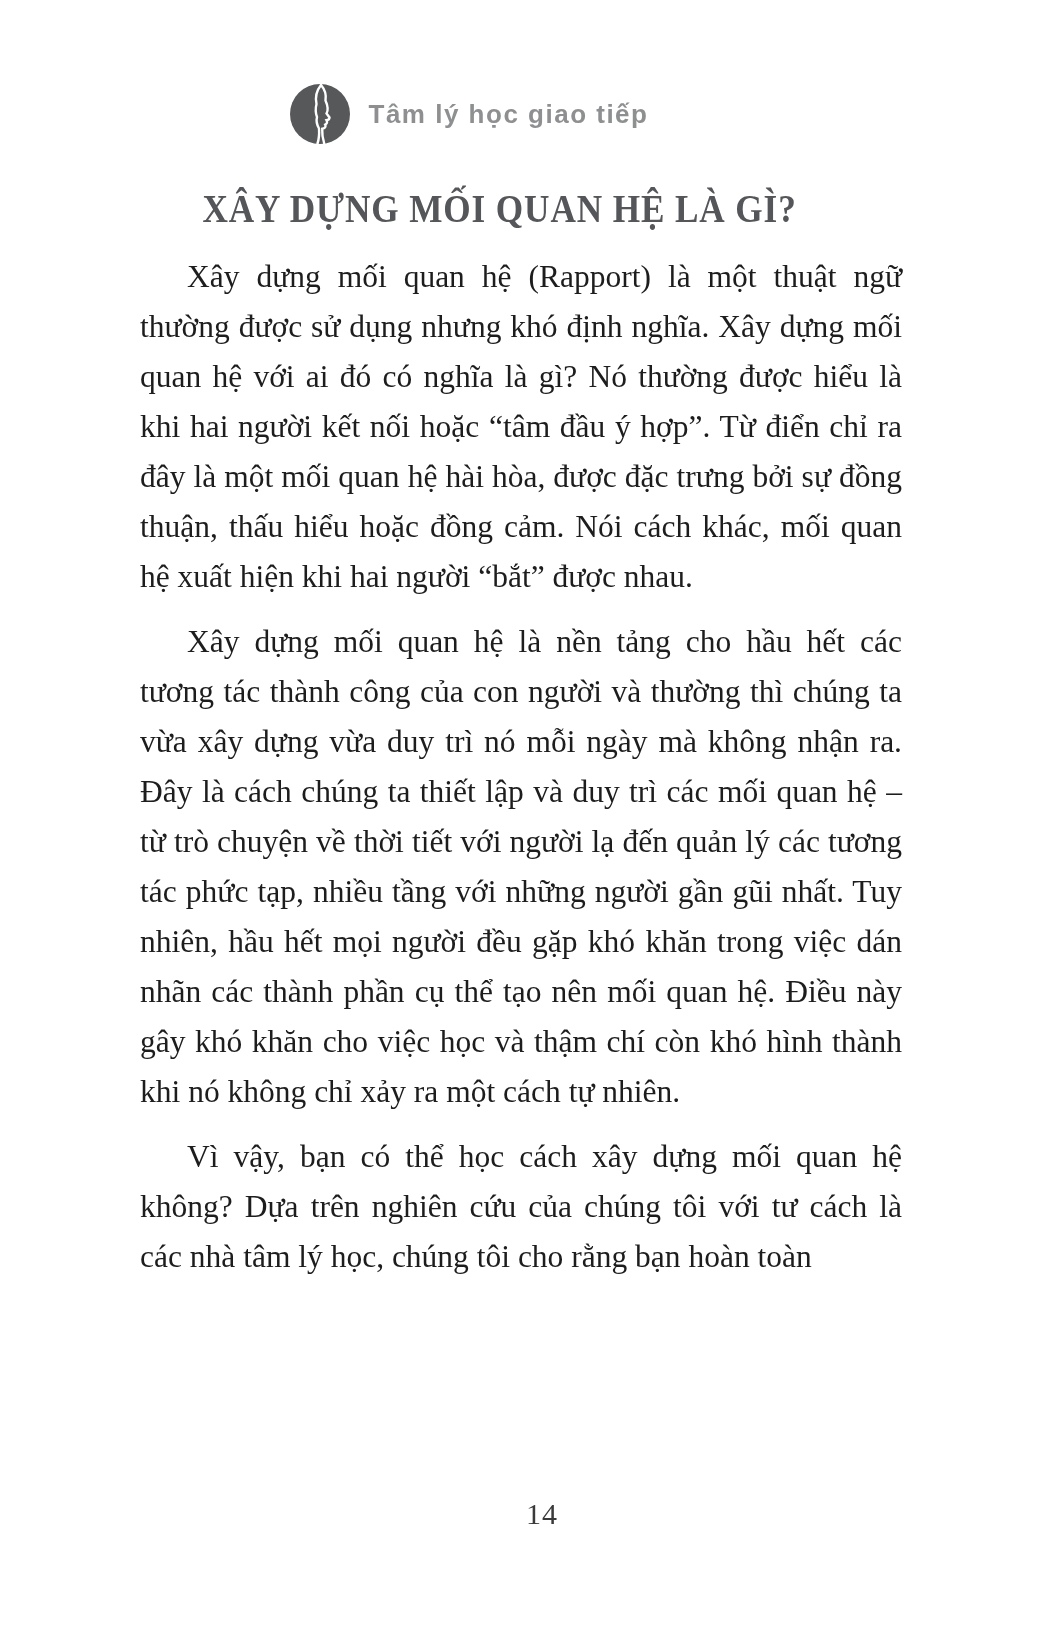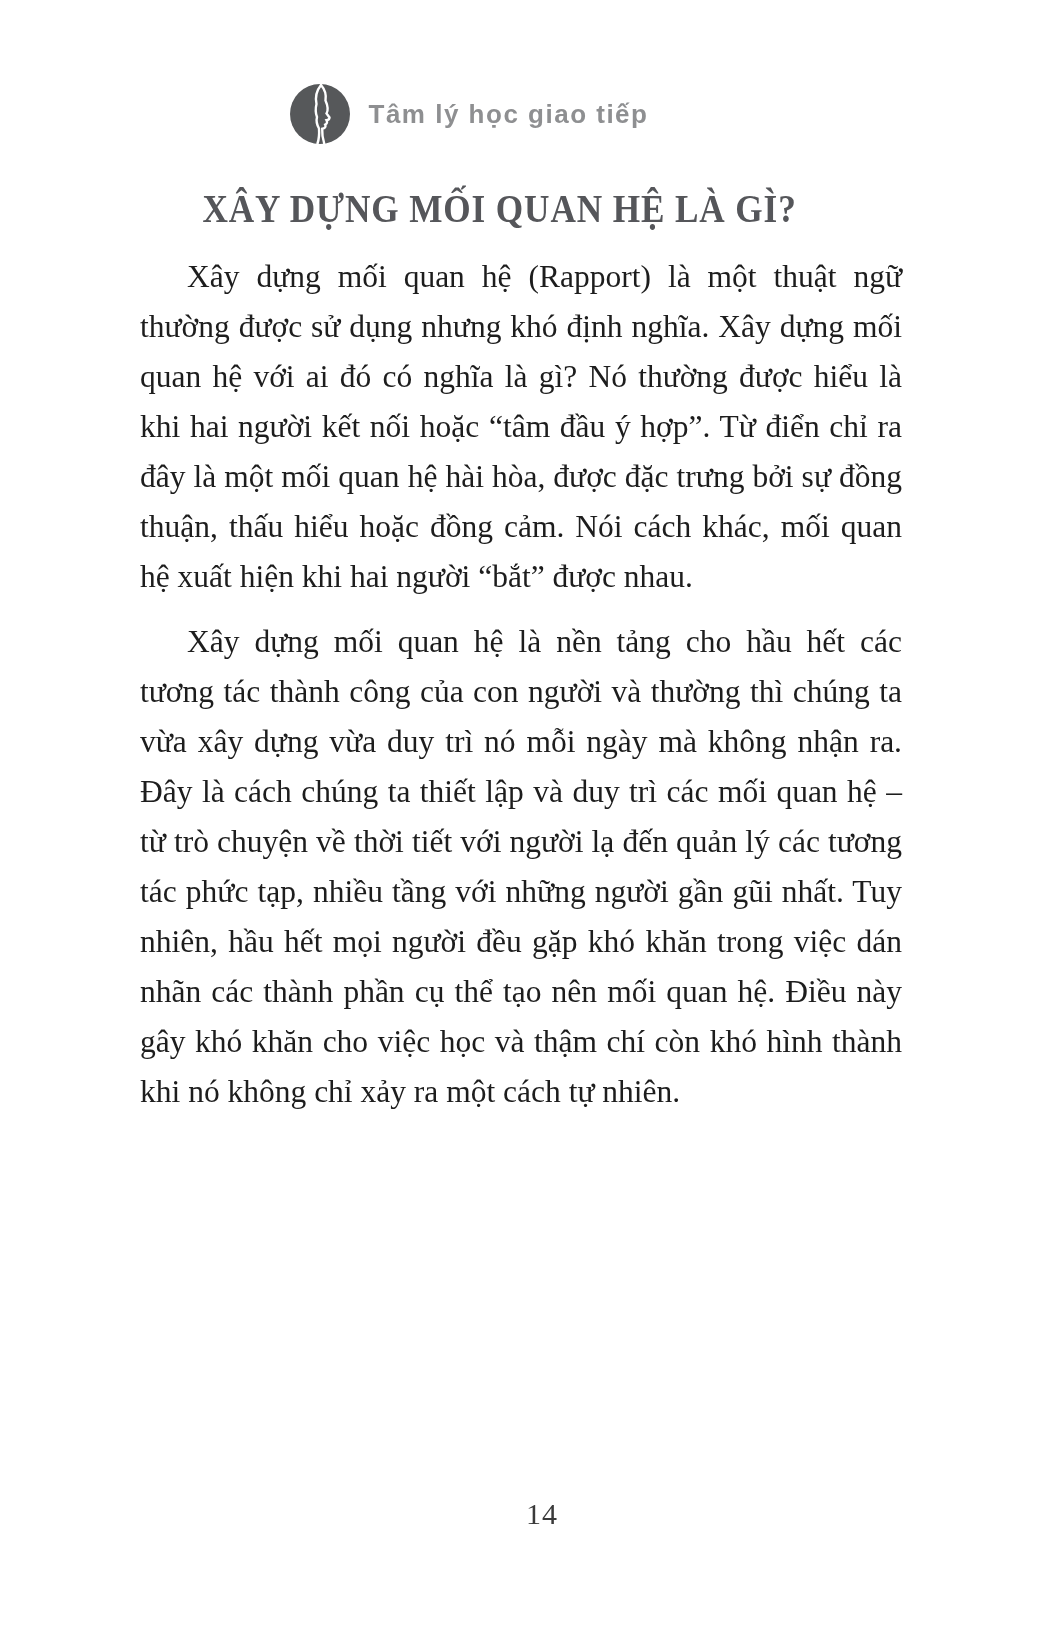--- a/index.html
+++ b/index.html
@@ -122,19 +122,20 @@
     <span class="brand">Tâm lý học giao tiếp</span>
   </div>
 
   <h1 class="title">
     <span>XÂY DỰNG MỐI QUAN HỆ LÀ GÌ?</span>
   </h1>
 
   <main class="body-text">
     <p>Xây dựng mối quan hệ (Rapport) là một thuật ngữ thường được sử dụng nhưng khó định nghĩa. Xây dựng mối quan hệ với ai đó có nghĩa là gì? Nó thường được hiểu là khi hai người kết nối hoặc “tâm đầu ý hợp”. Từ điển chỉ ra đây là một mối quan hệ hài hòa, được đặc trưng bởi sự đồng thuận, thấu hiểu hoặc đồng cảm. Nói cách khác, mối quan hệ xuất hiện khi hai người “bắt” được nhau.</p>
     <p>Xây dựng mối quan hệ là nền tảng cho hầu hết các tương tác thành công của con người và thường thì chúng ta vừa xây dựng vừa duy trì nó mỗi ngày mà không nhận ra. Đây là cách chúng ta thiết lập và duy trì các mối quan hệ – từ trò chuyện về thời tiết với người lạ đến quản lý các tương tác phức tạp, nhiều tầng với những người gần gũi nhất. Tuy nhiên, hầu hết mọi người đều gặp khó khăn trong việc dán nhãn các thành phần cụ thể tạo nên mối quan hệ. Điều này gây khó khăn cho việc học và thậm chí còn khó hình thành khi nó không chỉ xảy ra một cách tự nhiên.</p>
+    <p>Vì vậy, bạn có thể học cách xây dựng mối quan hệ không? Dựa trên nghiên cứu của chúng tôi với tư cách là các nhà tâm lý học, chúng tôi cho rằng bạn hoàn toàn</p>
   </main>
 
   <div class="footer">
     <span class="page-number">14</span>
   </div>
 
 </div>
 
 </body></html>

